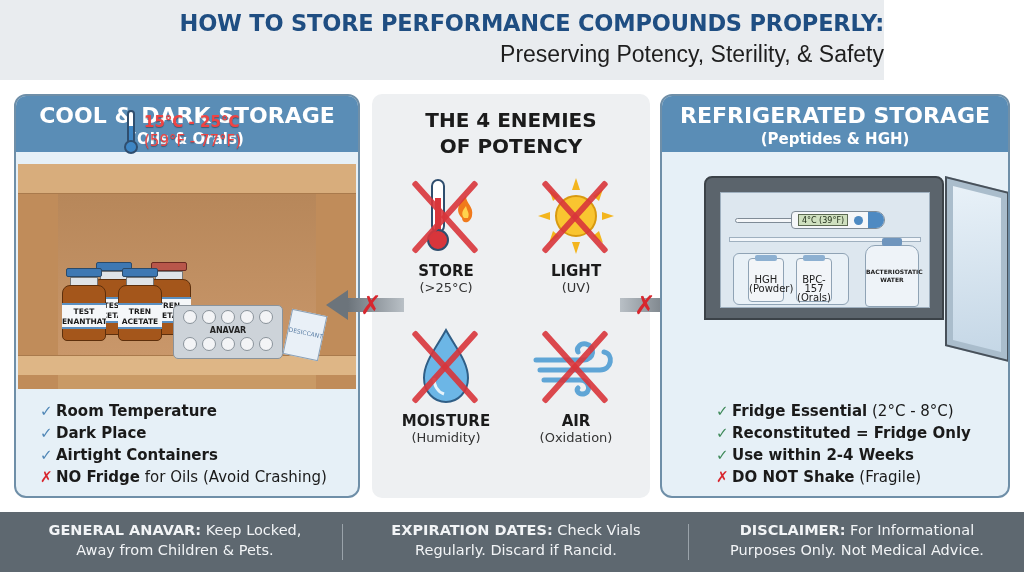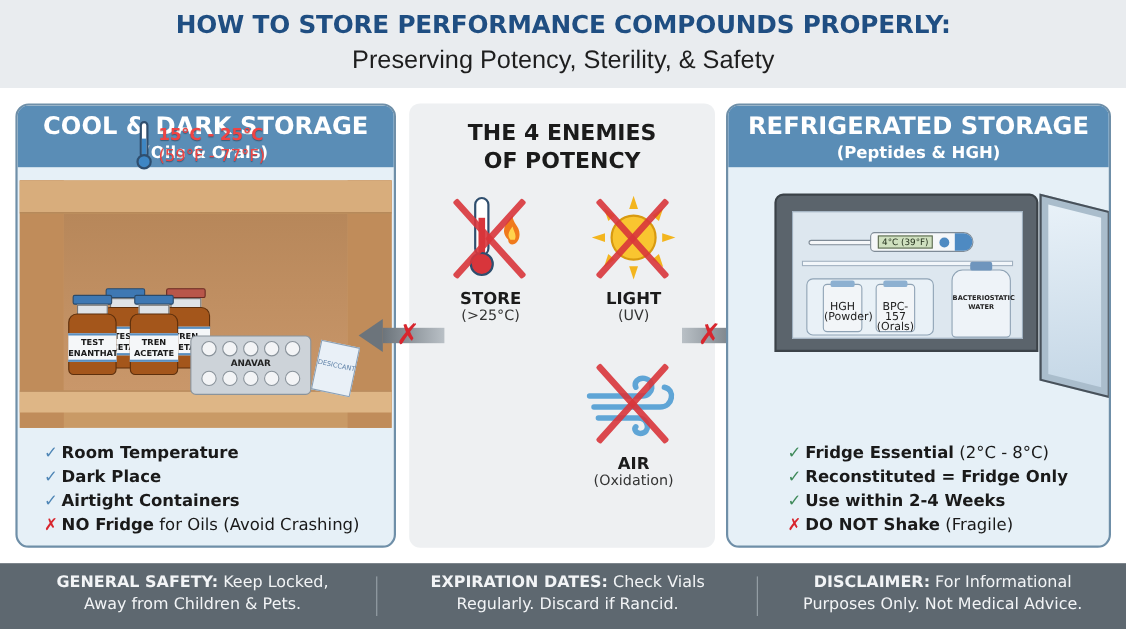--- a/index.html
+++ b/index.html
@@ -1,17 +1,17 @@
 <!DOCTYPE html>
 <html><head>
 <meta charset="utf-8">
 <style>
   * { box-sizing: border-box; margin: 0; padding: 0; }
   html, body { width: 1024px; height: 572px; overflow: hidden; background: #ffffff; font-family: "DejaVu Sans", sans-serif; }
-  .header { position: absolute; left: 0; top: 0; width: 1024px; height: 80px; background: #e9ecef; text-align: center; }
+  .header { position: absolute; left: 0; top: 0; width: 884px; height: 80px; background: #e9ecef; text-align: right; }
   .header .title { position: absolute; left: 0; right: 0; top: 10px; font-size: 22.5px; font-weight: bold; color: #1f4e82; letter-spacing: -0.2px; }
   .header .subtitle { position: absolute; left: 0; right: 0; top: 41px; font-size: 23px; color: #1e1e1e; font-family: "Liberation Sans", sans-serif; }
 
   .panel { position: absolute; border: 2px solid #6f8fa8; border-radius: 12px; overflow: hidden; background: #e6f0f7; }
   .panel-head { position: absolute; left: 0; right: 0; top: 0; height: 56px; background: #5a8db6; text-align: center; color: #ffffff; }
   .panel-head .h1 { font-weight: bold; font-size: 22px; margin-top: 7px; }
   .panel-head .h2 { font-weight: bold; font-size: 15px; margin-top: 2px; }
 
   #left-panel { left: 14px; top: 94px; width: 346px; height: 404px; }
   #right-panel { left: 660px; top: 94px; width: 350px; height: 404px; }
@@ -213,20 +213,31 @@
             <polygon points="19,67 29,60 23,55"></polygon>
         </g>
         <circle cx="46" cy="40" r="20" fill="#f9c530" stroke="#d89a10" stroke-width="2"></circle>
       </svg>
       <div class="x1"></div><div class="x2"></div>
     </div>
     <div class="lbl">LIGHT</div>
     <div class="sub">(UV)</div>
   </div>
 
+  <div class="enemy" style="left:14px;top:232px;">
+    <div class="ic">
+      <svg width="92" height="80" viewBox="0 0 92 80">
+        <path d="M46 4 C36 22 24 36 24 52 C24 66 34 76 46 76 C58 76 68 66 68 52 C68 36 56 22 46 4Z" fill="#6cb6e6" stroke="#2f5e86" stroke-width="2"></path>
+        <path d="M34 52 C34 60 38 66 44 68" stroke="#e8f4fb" stroke-width="3" fill="none"></path>
+      </svg>
+      <div class="x1"></div><div class="x2"></div>
+    </div>
+    <div class="lbl">MOISTURE</div>
+    <div class="sub">(Humidity)</div>
+  </div>
 
   <div class="enemy" style="left:144px;top:232px;">
     <div class="ic">
       <svg width="92" height="80" viewBox="0 0 92 80" fill="none" stroke="#5fa5d6" stroke-width="5" stroke-linecap="round">
         <path d="M6 34 H54 C64 34 66 20 56 18 C50 17 46 22 48 26"></path>
         <path d="M10 44 H70 C82 44 84 28 74 26"></path>
         <path d="M14 54 H50 C60 54 62 68 52 68 C48 68 46 64 48 62"></path>
       </svg>
       <div class="x1"></div><div class="x2"></div>
     </div>
@@ -277,21 +288,21 @@
 
 <ul class="list" style="position:absolute;left:716px;top:400px;">
   <li><span class="mk check" style="color:#3f8a5a;">✓</span><span class="b">Fridge Essential</span><span> (2°C - 8°C)</span></li>
   <li><span class="mk check" style="color:#3f8a5a;">✓</span><span class="b">Reconstituted = Fridge Only</span><span></span></li>
   <li><span class="mk check" style="color:#3f8a5a;">✓</span><span class="b">Use within 2-4 Weeks</span><span></span></li>
   <li><span class="mk cross">✗</span><span class="b">DO NOT Shake</span><span> (Fragile)</span></li>
 </ul>
 
 <div class="footer">
   <div class="fcell" style="left:20px;width:310px;">
-    <span class="k">GENERAL SAFETY:</span><span> Keep Locked,</span><br><span>Away from Children &amp; Pets.</span>
+    <span class="k">GENERAL ANAVAR:</span><span> Keep Locked,</span><br><span>Away from Children &amp; Pets.</span>
   </div>
   <div class="fdiv" style="left:342px;"></div>
   <div class="fcell" style="left:356px;width:320px;">
     <span class="k">EXPIRATION DATES:</span><span> Check Vials</span><br><span>Regularly. Discard if Rancid.</span>
   </div>
   <div class="fdiv" style="left:688px;"></div>
   <div class="fcell" style="left:698px;width:318px;">
     <span class="k">DISCLAIMER:</span><span> For Informational</span><br><span>Purposes Only. Not Medical Advice.</span>
   </div>
 </div>

